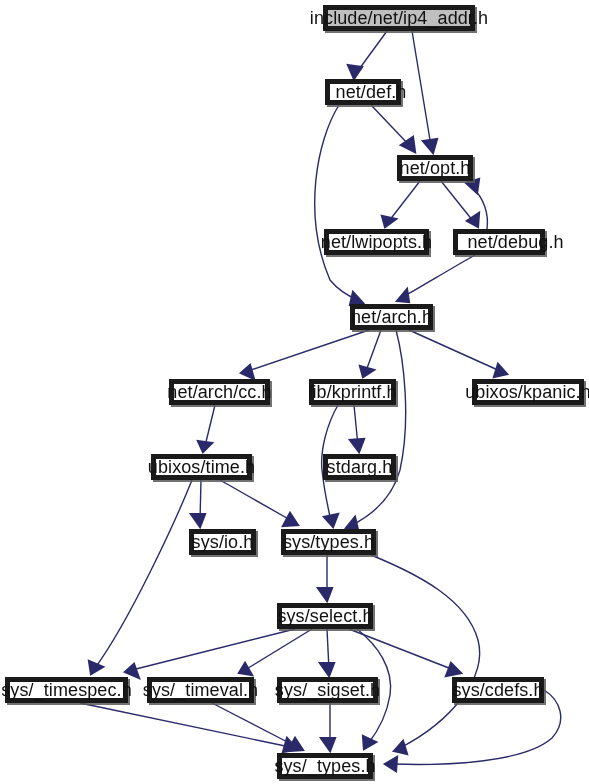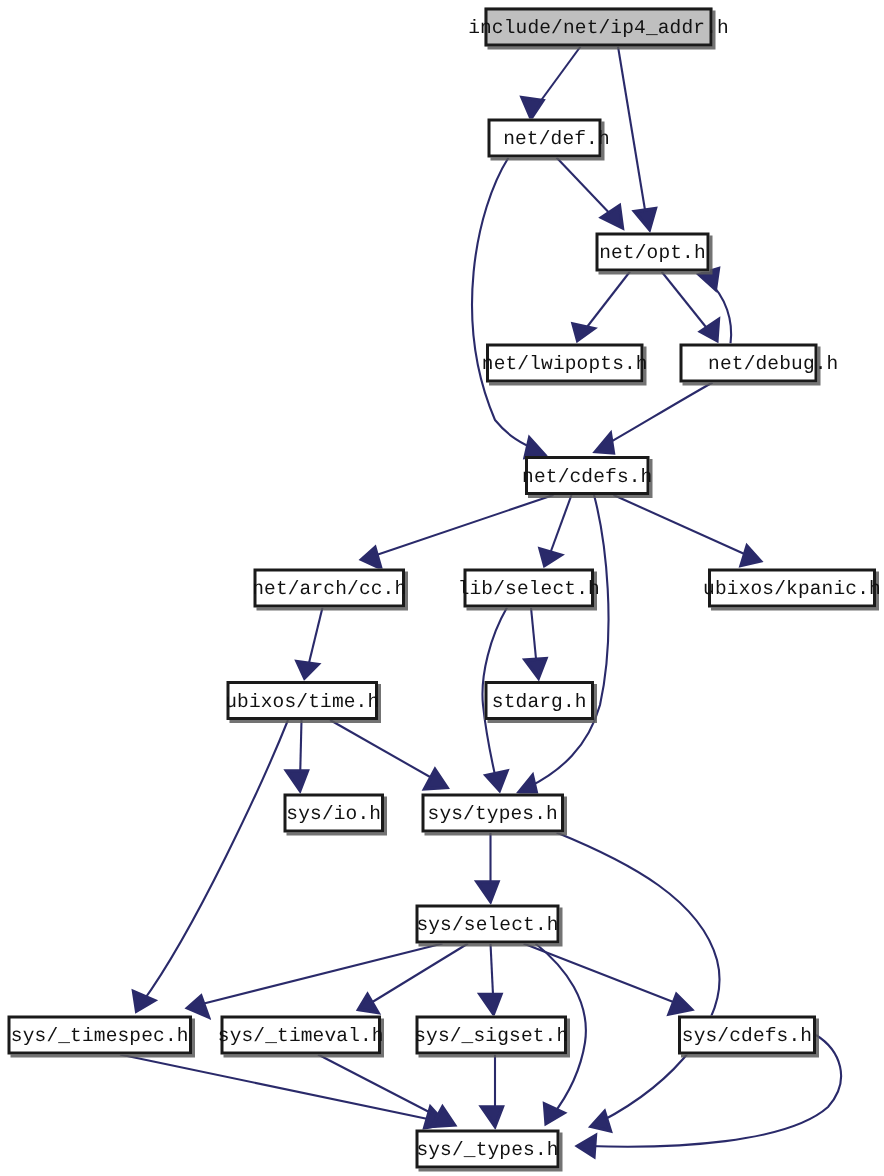--- a/index.html
+++ b/index.html
@@ -19,33 +19,32 @@
   #edges {
     position: absolute;
     left: 0;
     top: 0;
     width: 589px;
     height: 784px;
   }
   .node {
     position: absolute;
     box-sizing: border-box;
-    border: 2px solid #0c4a6e;
+    border: 5px solid #0c4a6e;
     background: #ffffff;
     color: #111111;
-    font-size: 13px;
+    font-size: 18px;
     line-height: 1;
     display: flex;
     align-items: center;
     justify-content: center;
     white-space: nowrap;
     box-shadow: 2px 2px 0 0 rgba(90,90,90,0.85);
     z-index: 2;
     letter-spacing: 0.1px;
-    font-family: Liberation Mono, monospace;
   }
   .node.root {
     background: #bfbfbf;
   }
 </style>
 </head>
 <body style="background: rgb(255, 255, 255);">
 
 <div id="graph" style="background: rgb(255, 255, 255);">
 
@@ -109,23 +108,23 @@
       <path d="M 544,690 C 560,700 568,720 552,738 525,762 450,766 392,764" fill="none" stroke="#2a2a6a" stroke-width="1.4"></path>
       <polygon points="385,764 396,771 397,757" fill="#2a2a6a" stroke="#2a2a6a" stroke-width="2.2" stroke-linejoin="miter"></polygon>
     </svg>
 
   <div id="nodes">
       <div class="node root" style="left: 323px; top: 5px; width: 152px; height: 26px; border-color: rgb(26, 26, 26); color: rgb(17, 17, 17); background: rgb(191, 191, 191);">include/net/ip4_addr.h</div>
       <div class="node" style="left: 325px; top: 79px; width: 76px; height: 26px; border-color: rgb(26, 26, 26); color: rgb(17, 17, 17); background: rgb(255, 255, 255); padding-left: 16px;">net/def.h</div>
       <div class="node" style="left: 397px; top: 155px; width: 76px; height: 26px; border-color: rgb(26, 26, 26); color: rgb(17, 17, 17); background: rgb(255, 255, 255);">net/opt.h</div>
       <div class="node" style="left: 324px; top: 229px; width: 105px; height: 26px; border-color: rgb(26, 26, 26); color: rgb(17, 17, 17); background: rgb(255, 255, 255);">net/lwipopts.h</div>
       <div class="node" style="left: 453px; top: 229px; width: 92px; height: 26px; border-color: rgb(26, 26, 26); color: rgb(17, 17, 17); background: rgb(255, 255, 255); padding-left: 33px;">net/debug.h</div>
-      <div class="node" style="left: 350px; top: 304px; width: 83px; height: 26px; border-color: rgb(26, 26, 26); color: rgb(17, 17, 17); background: rgb(255, 255, 255);">net/cdefs.h</div>
+      <div class="node" style="left: 350px; top: 304px; width: 83px; height: 26px; border-color: rgb(26, 26, 26); color: rgb(17, 17, 17); background: rgb(255, 255, 255);">net/arch.h</div>
       <div class="node" style="left: 169px; top: 379px; width: 101px; height: 26px; border-color: rgb(26, 26, 26); color: rgb(17, 17, 17); background: rgb(255, 255, 255);">net/arch/cc.h</div>
-      <div class="node" style="left: 309px; top: 379px; width: 87px; height: 26px; border-color: rgb(26, 26, 26); color: rgb(17, 17, 17); background: rgb(255, 255, 255);">lib/select.h</div>
+      <div class="node" style="left: 309px; top: 379px; width: 87px; height: 26px; border-color: rgb(26, 26, 26); color: rgb(17, 17, 17); background: rgb(255, 255, 255);">lib/kprintf.h</div>
       <div class="node" style="left: 472px; top: 379px; width: 112px; height: 26px; border-color: rgb(26, 26, 26); color: rgb(17, 17, 17); background: rgb(255, 255, 255);">ubixos/kpanic.h</div>
       <div class="node" style="left: 151px; top: 454px; width: 101px; height: 26px; border-color: rgb(26, 26, 26); color: rgb(17, 17, 17); background: rgb(255, 255, 255);">ubixos/time.h</div>
       <div class="node" style="left: 323px; top: 454px; width: 73px; height: 26px; border-color: rgb(26, 26, 26); color: rgb(17, 17, 17); background: rgb(255, 255, 255);">stdarg.h</div>
       <div class="node" style="left: 166px; top: 529px; width: 67px; height: 26px; border-color: rgb(26, 26, 26); color: rgb(17, 17, 17); background: rgb(255, 255, 255); margin-left: 23px;">sys/io.h</div>
       <div class="node" style="left: 281px; top: 529px; width: 95px; height: 26px; border-color: rgb(26, 26, 26); color: rgb(17, 17, 17); background: rgb(255, 255, 255);">sys/types.h</div>
       <div class="node" style="left: 277px; top: 603px; width: 96px; height: 26px; border-color: rgb(26, 26, 26); color: rgb(17, 17, 17); background: rgb(255, 255, 255);">sys/select.h</div>
       <div class="node" style="left: 5px; top: 677px; width: 123px; height: 26px; border-color: rgb(26, 26, 26); color: rgb(17, 17, 17); background: rgb(255, 255, 255);">sys/_timespec.h</div>
       <div class="node" style="left: 147px; top: 677px; width: 107px; height: 26px; border-color: rgb(26, 26, 26); color: rgb(17, 17, 17); background: rgb(255, 255, 255);">sys/_timeval.h</div>
       <div class="node" style="left: 277px; top: 677px; width: 101px; height: 26px; border-color: rgb(26, 26, 26); color: rgb(17, 17, 17); background: rgb(255, 255, 255);">sys/_sigset.h</div>
       <div class="node" style="left: 452px; top: 677px; width: 92px; height: 26px; border-color: rgb(26, 26, 26); color: rgb(17, 17, 17); background: rgb(255, 255, 255);">sys/cdefs.h</div>

